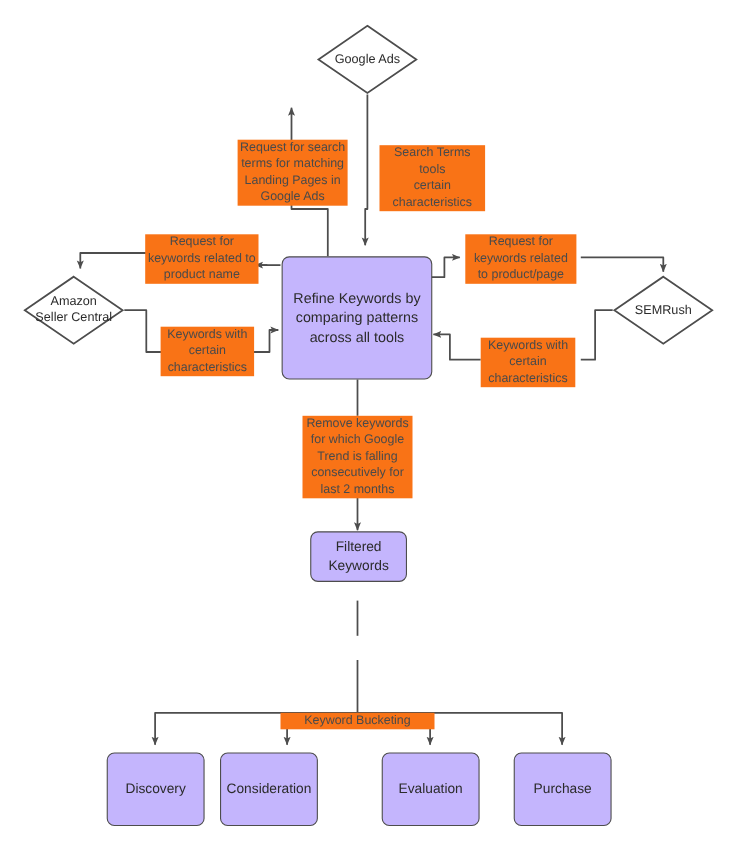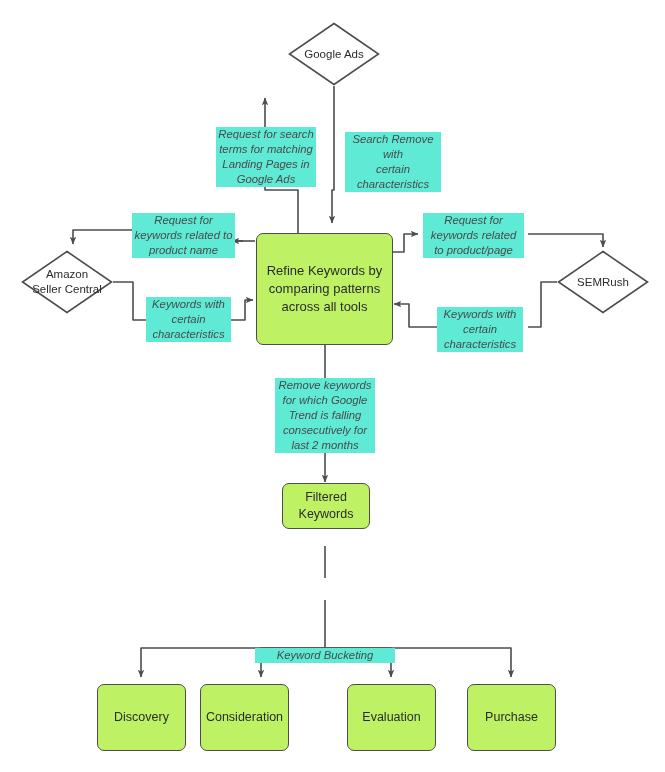--- a/index.html
+++ b/index.html
@@ -36,21 +36,21 @@
     position: absolute;
     box-sizing: border-box;
     display: flex;
     align-items: center;
     justify-content: center;
     text-align: center;
   }
   .box {
     border: 1.6px solid #4d4d4d;
     border-radius: 7px;
-    background: #bef264;
+    background: #c4b5fd;
     font-size: 12.5px;
     line-height: 1.35;
     color: #2b2b2b;
     padding: 0 6px;
   }
   .box-main {
     font-size: 13px;
     line-height: 1.4;
   }
   .diamond-wrap {
@@ -76,23 +76,22 @@
     color: #2b2b2b;
     padding: 0 8px;
     box-sizing: border-box;
   }
   .edge-label {
     position: absolute;
     font-size: 11.3px;
     line-height: 1.32;
     color: #4a4a4a;
     text-align: center;
-    background: #5eead4;
+    background: #f97316;
     white-space: pre-line;
-    font-style: italic;
   }
   .edge-label.single {
     white-space: nowrap;
   }
 </style>
 </head>
 <body>
 
 <div id="canvas">
 
@@ -163,21 +162,21 @@
   <div class="node box" style="left:97px; top:684px; width:89px; height:67px;">Discovery</div>
   <div class="node box" style="left:200px; top:684px; width:89px; height:67px;">Consideration</div>
   <div class="node box" style="left:347px; top:684px; width:89px; height:67px;">Evaluation</div>
   <div class="node box" style="left:467px; top:684px; width:89px; height:67px;">Purchase</div>
 
   <div class="edge-label" style="left:216px; top:127px; width:100px;">Request for search
 terms for matching
 Landing Pages in
 Google Ads</div>
 
-  <div class="edge-label" style="left:345px; top:132px; width:96px;">Search Remove with
+  <div class="edge-label" style="left:345px; top:132px; width:96px;">Search Terms tools
 certain
 characteristics</div>
 
   <div class="edge-label" style="left:132px; top:213px; width:103px;">Request for
 keywords related to
 product name</div>
 
   <div class="edge-label" style="left:146px; top:297px; width:85px;">Keywords with
 certain
 characteristics</div>

